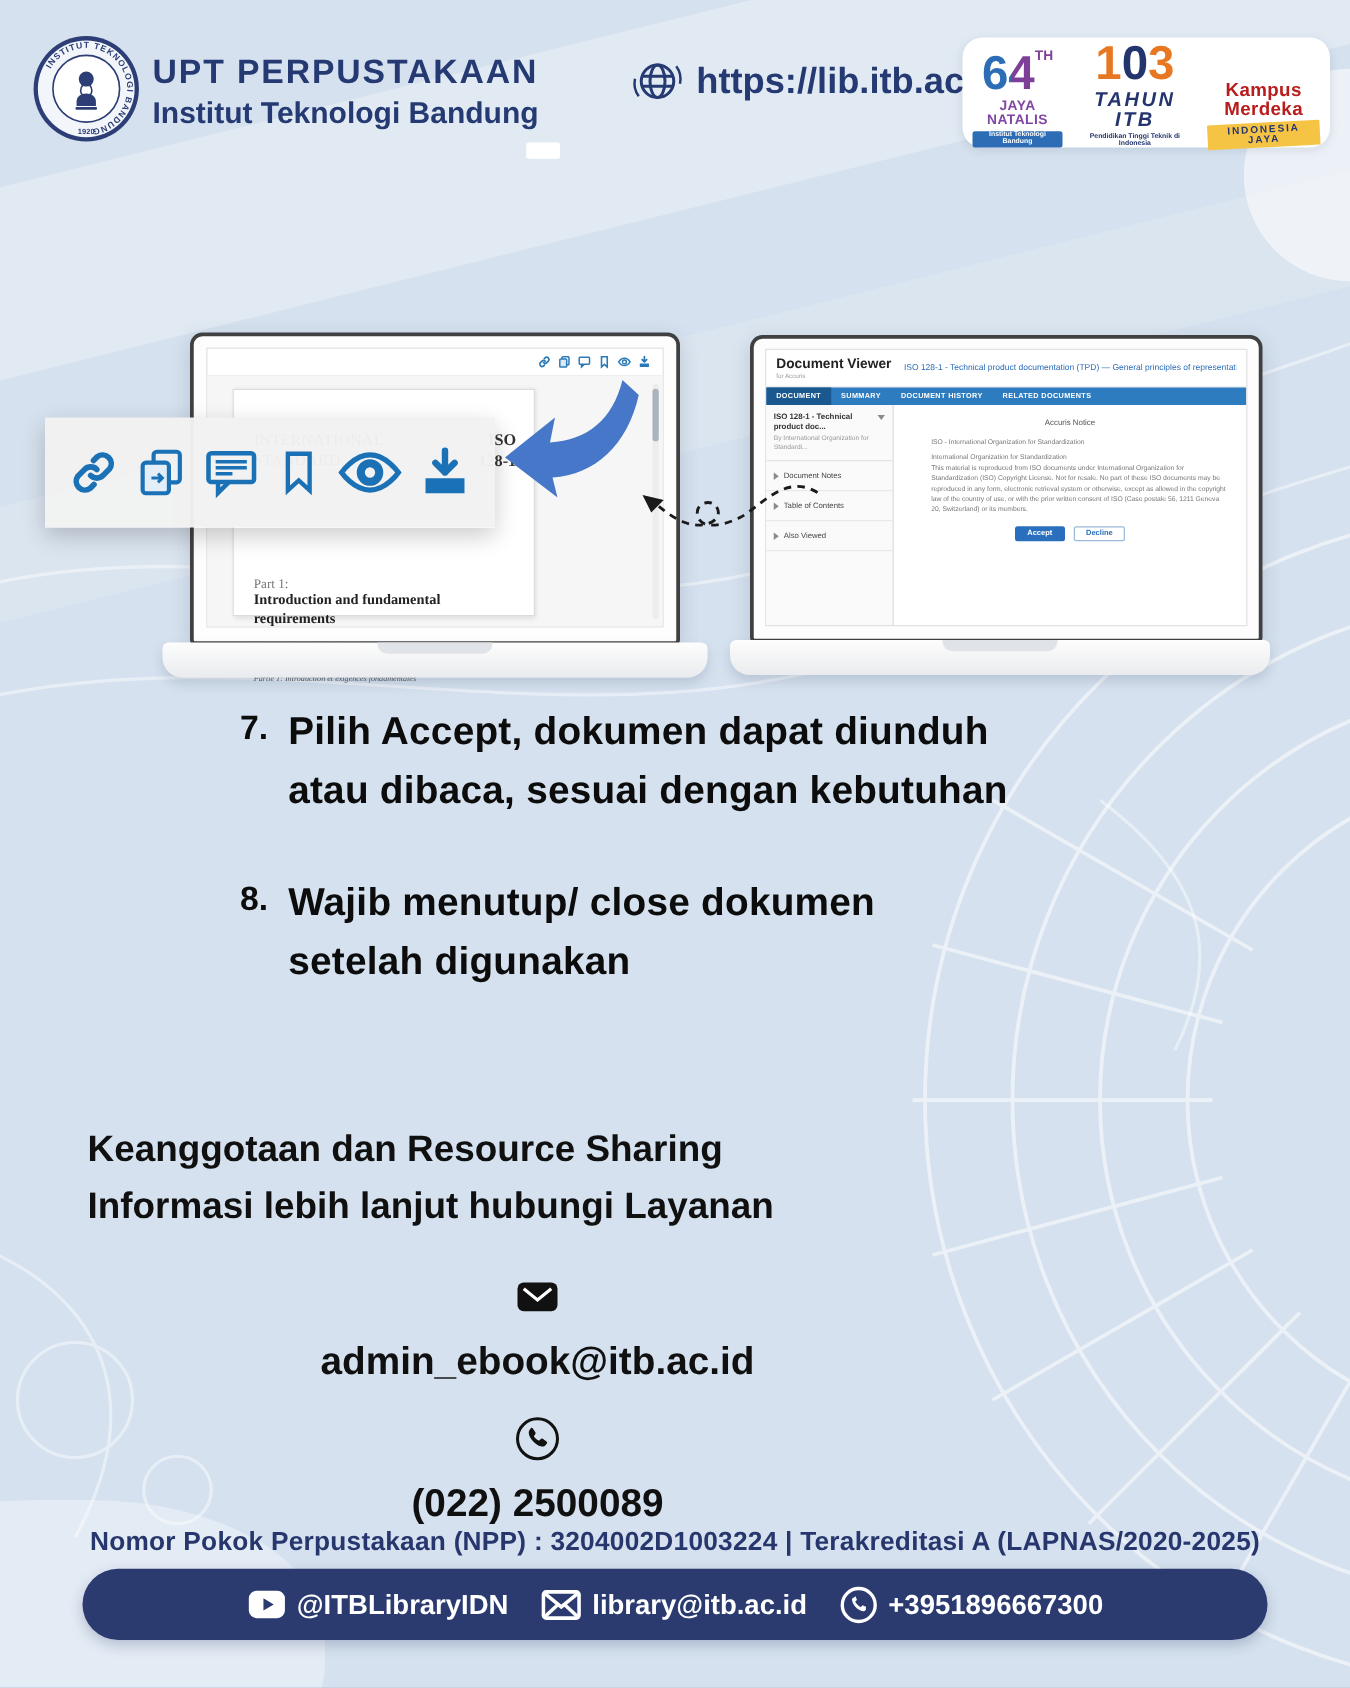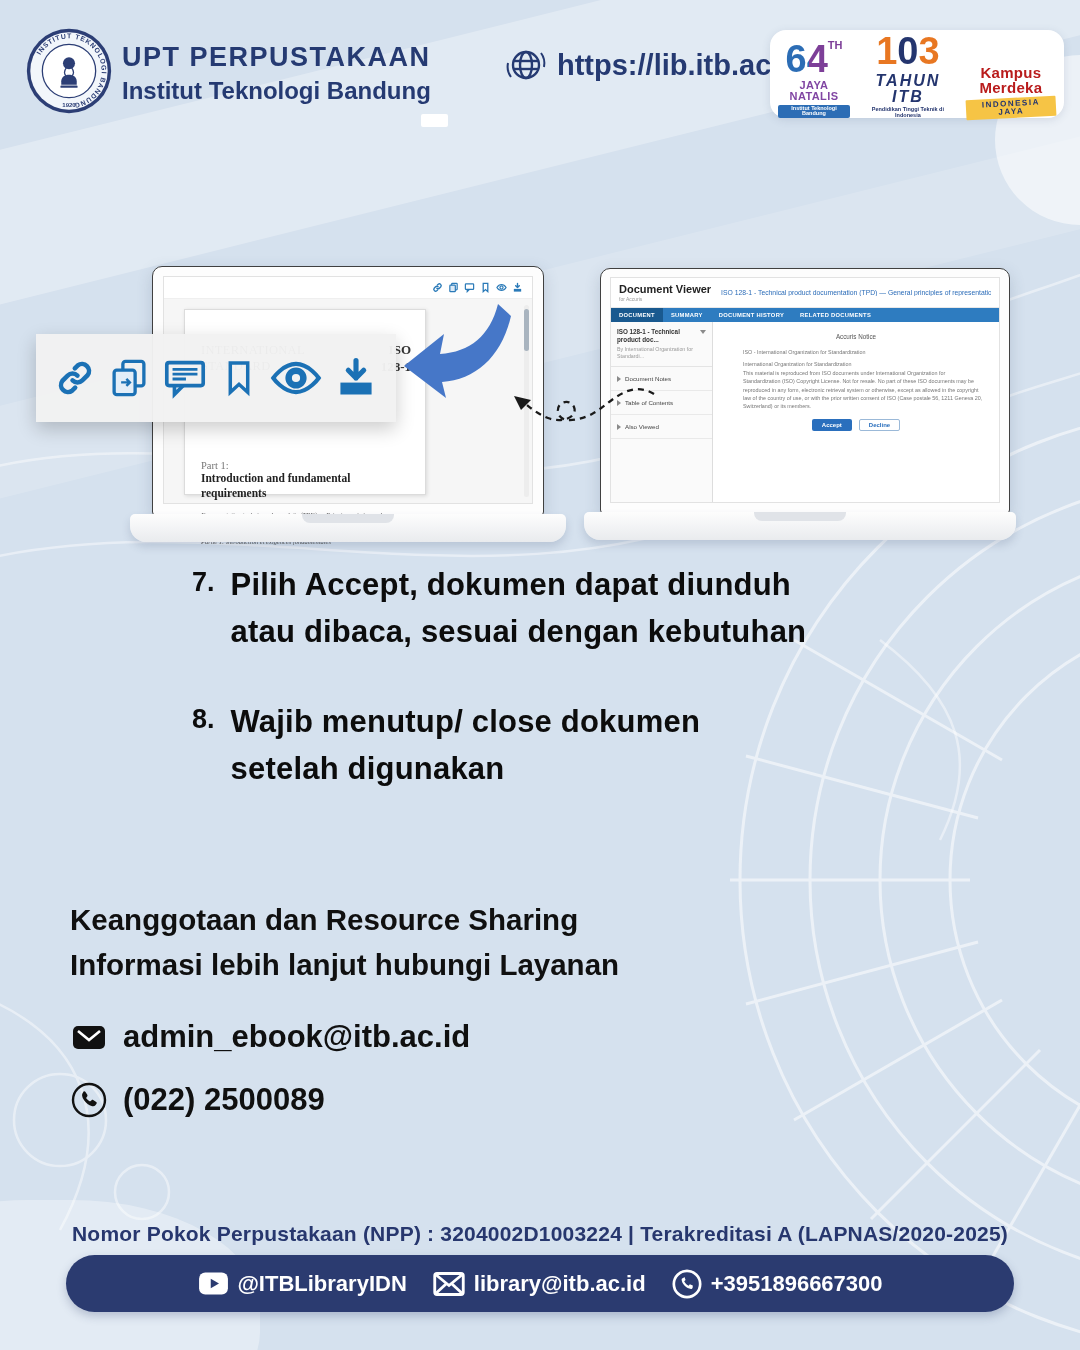--- a/index.html
+++ b/index.html
@@ -39,21 +39,21 @@
   #tahun-num { font-size:38px; font-weight:800;
     background:linear-gradient(90deg,#e87722 34%,#24356e 34% 67%,#e87722 67%);
     -webkit-background-clip:text; background-clip:text; color:transparent; display:inline-block; }
   #tahun-title { font-size:16px; font-weight:800; color:#24356e; letter-spacing:2px; margin-top:3px;font-style:italic; }
   #tahun-sub { font-size:5.5px; font-weight:700; color:#24356e; margin-top:2px; }
   .km-line { font-size:15px; font-weight:700; color:#b91c1c; letter-spacing:.3px; }
   #km-banner { display:inline-block; background:#f6c445; color:#24356e; font-size:8px; font-weight:800;
                letter-spacing:1.5px; padding:2px 7px; transform:rotate(-3deg); margin-top:3px; border-radius:1px; }
 
   
-  .laptop-screen { position:absolute; background:#fdfdfd; border:1px solid #404040;
+  .laptop-screen { position:absolute; background:#fdfdfd; border:3px solid #404040;
                    border-radius:10px 10px 4px 4px; box-shadow:0 5px 16px rgba(60,80,110,.20); }
   .laptop-base { position:absolute; height:28px; background:linear-gradient(#fdfdfd,#e9ebee);
                  border-radius:5px 5px 16px 16px; box-shadow:0 5px 9px rgba(60,80,110,.18); }
   .base-notch { position:absolute; left:50%; top:0; transform:translateX(-50%); width:92px; height:9px;
                 background:#e0e3e8; border-radius:0 0 8px 8px; }
   #laptop-left  { left:152px; top:266px; width:392px; height:250px; padding:9px 10px 11px; }
   #base-left    { left:130px; top:514px; width:436px; }
   #laptop-right { left:600px; top:268px; width:410px; height:246px; padding:8px 9px 10px; }
   #base-right   { left:584px; top:512px; width:432px; }
 
@@ -116,21 +116,21 @@
   
   #instructions { position:absolute; left:192px; top:562px; width:810px; }
   .instr { display:flex; gap:16px; }
   .instr + .instr { margin-top:44px; }
   .instr-num { font-size:27px; font-weight:700; color:#0c0c0c; padding-top:5px; }
   .instr-text { font-size:31px; font-weight:700; color:#0c0c0c; line-height:1.5; letter-spacing:.2px; }
 
   
   #contact { position:absolute; left:70px; top:898px; width:720px; color:#101010; }
   .contact-heading { font-size:29.5px; font-weight:700; line-height:1.52; }
-  .contact-row { display:flex; align-items:center; gap:15px; font-size:31px; font-weight:700; }
+  .contact-row { display:flex; align-items:center; gap:15px; font-size:31px; font-weight:700;flex-direction:column; }
   #contact-email-row { margin-top:30px; }
   #contact-phone-row { margin-top:25px; }
 
   
   #npp { position:absolute; left:0; right:0; top:1222px; text-align:center;
          font-size:21px; font-weight:700; color:#27376e; letter-spacing:.2px; }
   #social-bar { position:absolute; left:66px; top:1255px; width:948px; height:57px; background:#2b3b70;
                 border-radius:29px; display:flex; align-items:center; justify-content:center; gap:24px;
                 color:#fff; box-shadow:0 4px 10px rgba(40,55,100,.25); }
   .social-group { display:flex; align-items:center; gap:7px; font-size:22px; font-weight:700; }

